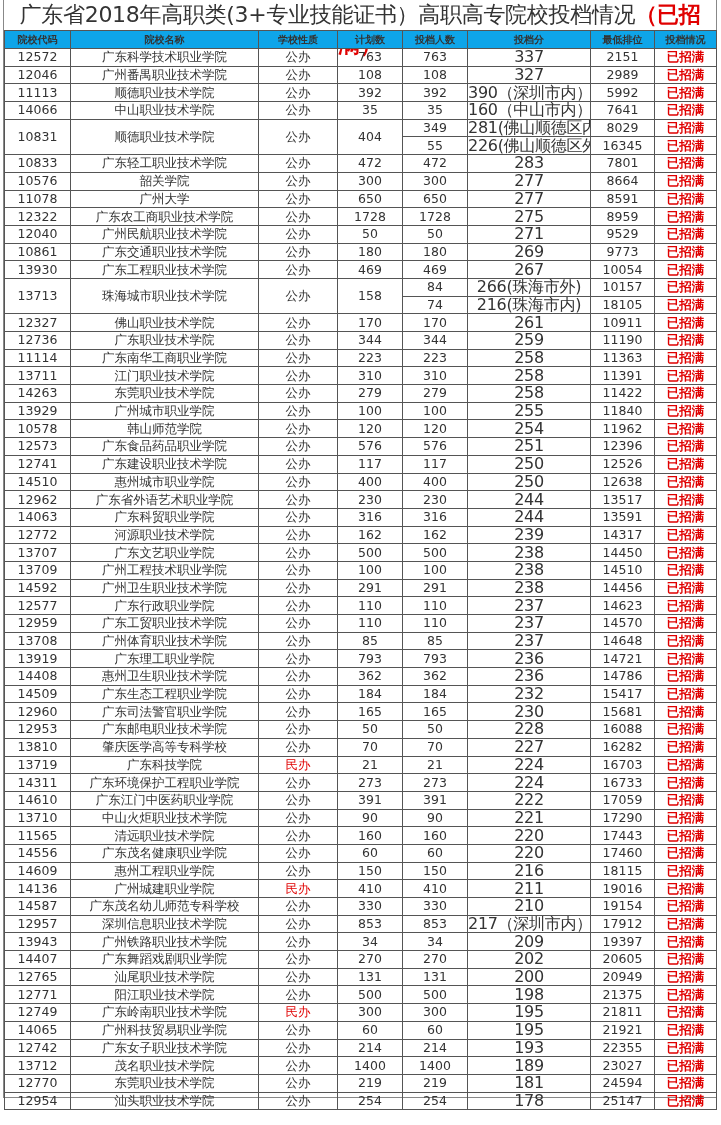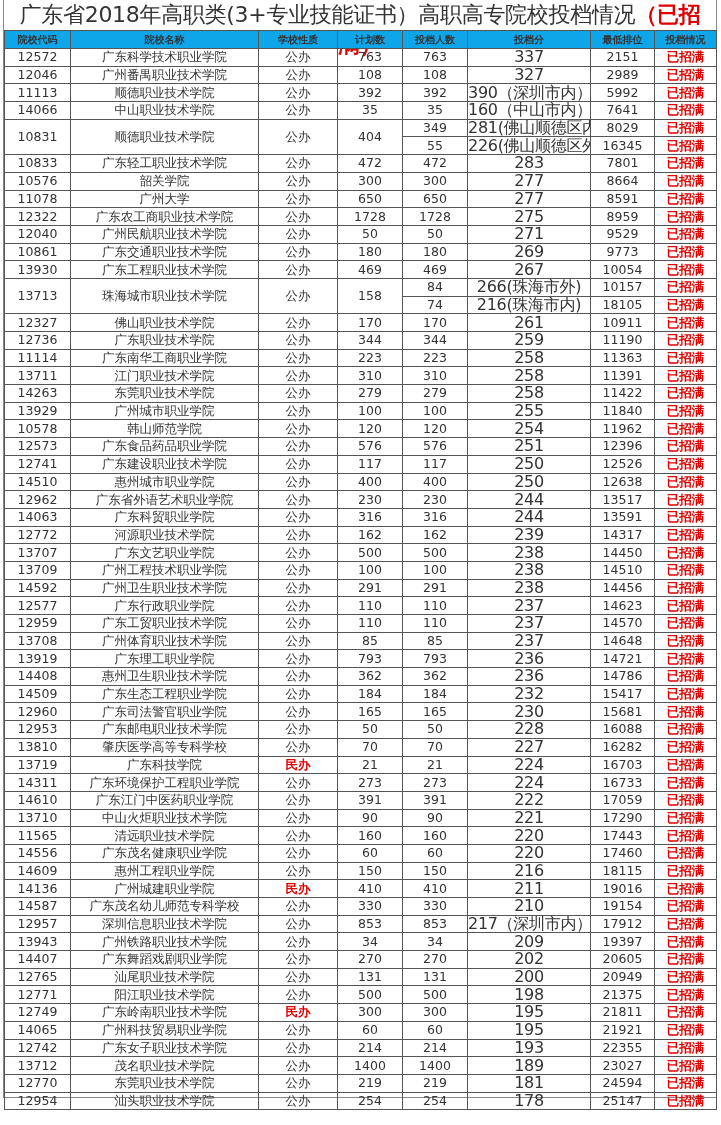--- a/index.html
+++ b/index.html
@@ -15,21 +15,21 @@
           table-layout: fixed; width: 712px; }
   col.c0 { width: 66px; } col.c1 { width: 188px; } col.c2 { width: 79px; }
   col.c3 { width: 65px; } col.c4 { width: 65px; } col.c5 { width: 123px; }
   col.c6 { width: 64px; } col.c7 { width: 62px; }
   th, td { border: 1px solid #555; text-align: center; padding: 0;
            white-space: nowrap; overflow: hidden; }
   th { background: #0ea5e9; height: 17px; font-size: 10px; font-weight: bold;
        color: #333; }
   td { height: 16.7px; font-size: 12.5px; line-height: 16px; color: #333; }
   td.red { color: #e00000; }
-  td.bold { font-weight: bold; border-radius: 8px; }
+  td.bold { font-weight: normal; border-radius: 8px; }
   td.status { color: #e00000; font-weight: bold; text-align: center; }
   td.score { font-size: 16px; letter-spacing: -0.3px; }
 </style>
 </head>
 <body>
 
 <div class="frame"></div>
 
 <div class="title"><span>广东省2018年高职类(3+专业技能证书）高职高专院校投档情况</span><span class="full">（已招满）</span></div>
 

